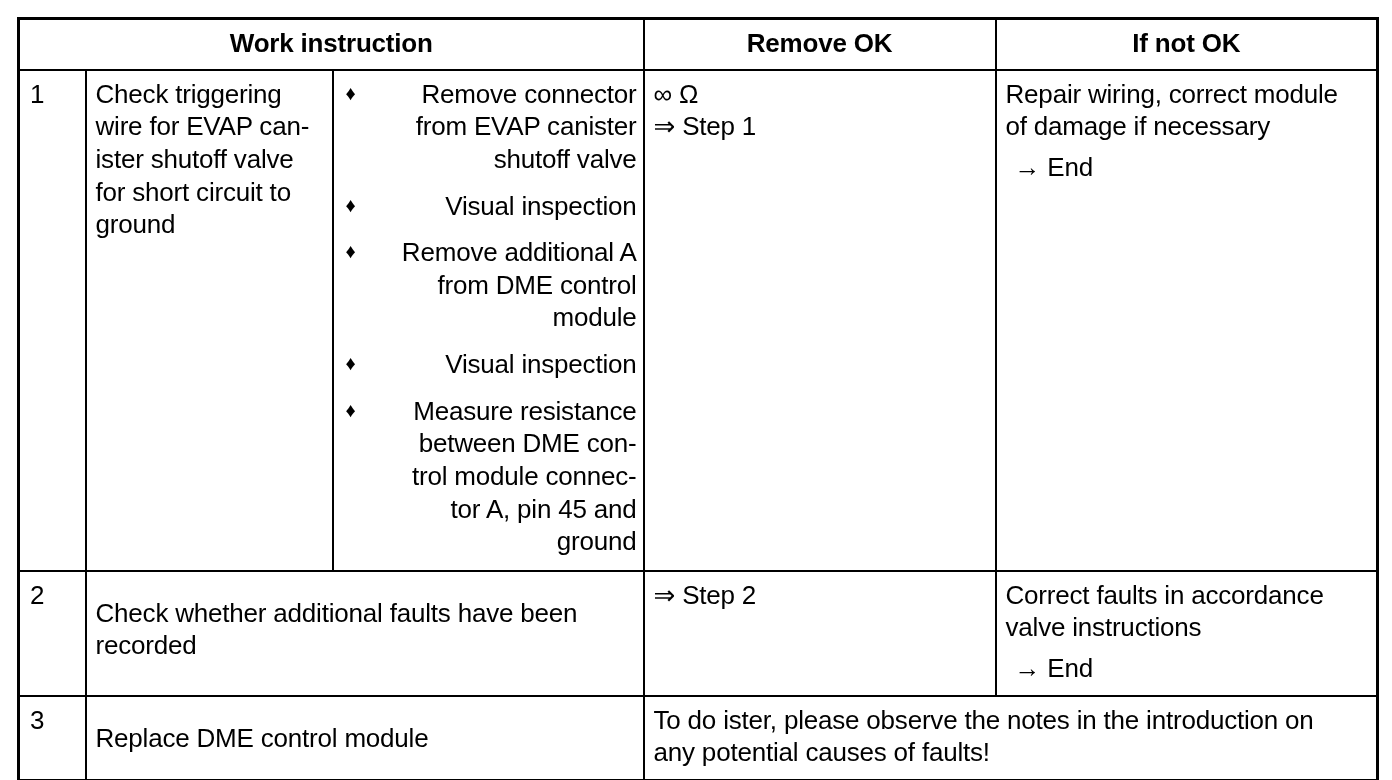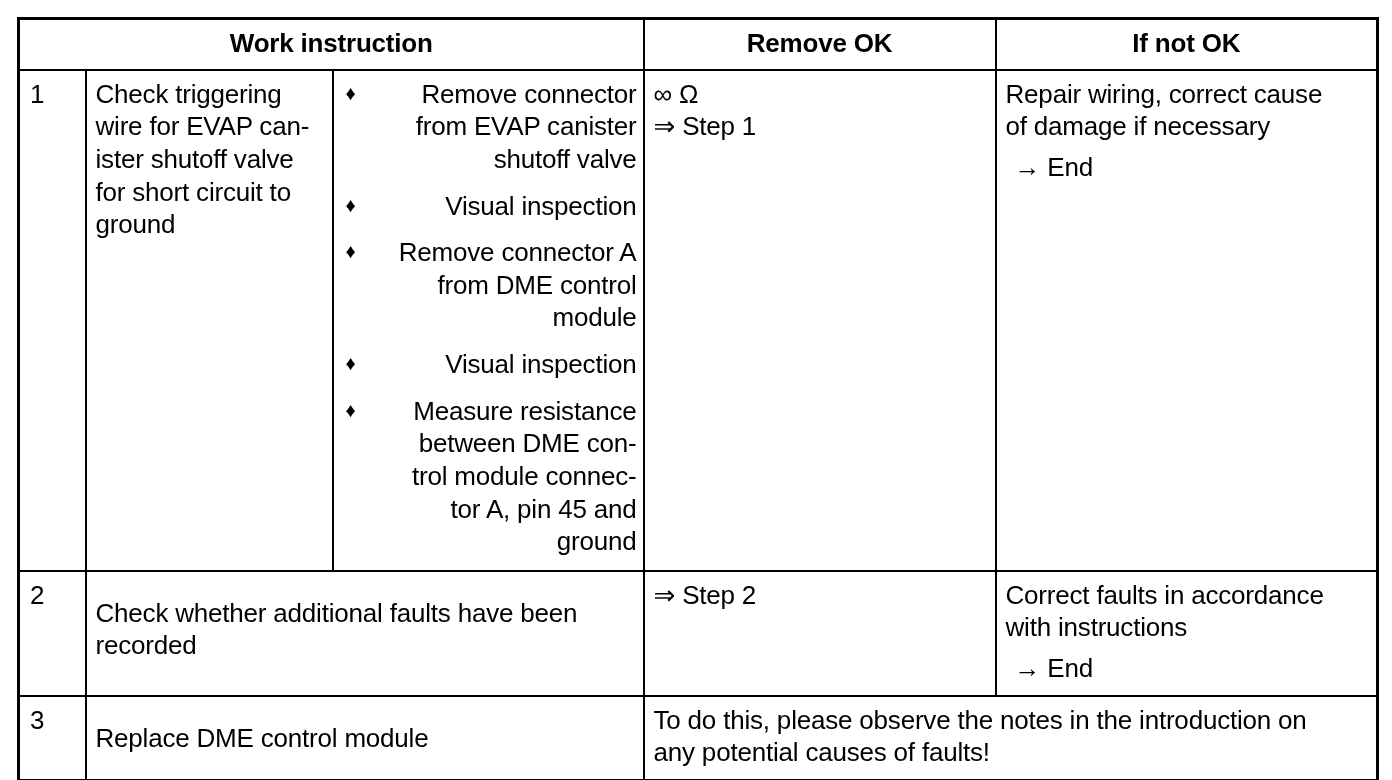--- a/index.html
+++ b/index.html
@@ -151,21 +151,21 @@
               <span class="bullet-text">Remove connector</span>
               <span class="bullet-text">from EVAP canister</span>
               <span class="bullet-text">shutoff valve</span>
             </li>
             <li>
               <span class="bullet-mark">♦</span>
               <span class="bullet-text">Visual inspection</span>
             </li>
             <li>
               <span class="bullet-mark">♦</span>
-              <span class="bullet-text">Remove connector A</span>
+              <span class="bullet-text">Remove additional A</span>
               <span class="bullet-text">from DME control</span>
               <span class="bullet-text">module</span>
             </li>
             <li>
               <span class="bullet-mark">♦</span>
               <span class="bullet-text">Visual inspection</span>
             </li>
             <li>
               <span class="bullet-mark">♦</span>
               <span class="bullet-text">Measure resistance</span>
@@ -177,21 +177,21 @@
           </ul>
         </td>
         <td>
           <div class="cell">
             <span class="sym-row">∞ Ω</span>
             <span class="sym-row">⇒ Step 1</span>
           </div>
         </td>
         <td>
           <div class="cell">
-            <span class="line">Repair wiring, correct cause</span>
+            <span class="line">Repair wiring, correct module</span>
             <span class="line">of damage if necessary</span>
             <span class="indent-arrow">→ End</span>
           </div>
         </td>
       </tr>
 
       <tr class="row2">
         <td class="num">
           <div class="cell">2</div>
         </td>
@@ -202,38 +202,38 @@
           </div>
         </td>
         <td>
           <div class="cell">
             <span class="sym-row">⇒ Step 2</span>
           </div>
         </td>
         <td>
           <div class="cell">
             <span class="line">Correct faults in accordance</span>
-            <span class="line">with instructions</span>
+            <span class="line">valve instructions</span>
             <span class="indent-arrow">→ End</span>
           </div>
         </td>
       </tr>
 
       <tr class="row3">
         <td class="num">
           <div class="cell">3</div>
         </td>
         <td colspan="2">
           <div class="cell tall-pad">
             <span class="line">Replace DME control module</span>
           </div>
         </td>
         <td colspan="2">
           <div class="cell">
-            <span class="line">To do this, please observe the notes in the introduction on</span>
+            <span class="line">To do ister, please observe the notes in the introduction on</span>
             <span class="line">any potential causes of faults!</span>
           </div>
         </td>
       </tr>
     </tbody>
   </table>
 
 </div>
 
 </body></html>

